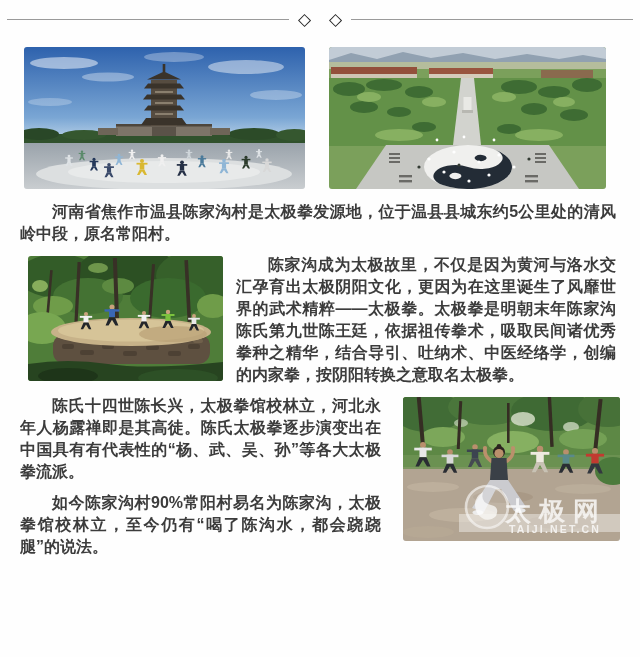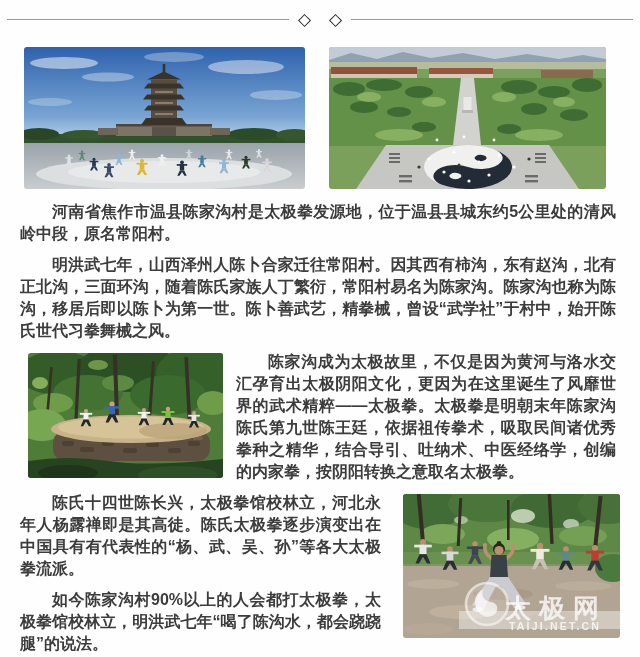--- a/index.html
+++ b/index.html
@@ -207,21 +207,20 @@
             <circle cx="200" cy="112" r="1.6"></circle>
             <circle cx="130" cy="118" r="1.5"></circle>
         </g>
       </svg>
     </figure>
   </div>
 
   <div class="article">
 
     <p>河南省焦作市温县陈家沟村是太极拳发源地，位于温县县城东约5公里处的清风岭中段，原名常阳村。</p>
-    <p>明洪武七年，山西泽州人陈卜合家迁往常阳村。因其西有柿沟，东有赵沟，北有正北沟，三面环沟，随着陈氏家族人丁繁衍，常阳村易名为陈家沟。陈家沟也称为陈沟，移居后即以陈卜为第一世。陈卜善武艺，精拳械，曾设“武学社”于村中，始开陈氏世代习拳舞械之风。</p>
 
     <div class="sec">
 
       <figure class="photo fig-left">
         <svg width="195" height="125" viewBox="0 0 195 125">
           <rect width="195" height="125" fill="#4f7d39"></rect>
           <g>
             <ellipse cx="30" cy="20" rx="40" ry="22" fill="#335c28"></ellipse>
               <ellipse cx="100" cy="15" rx="50" ry="24" fill="#2c5023"></ellipse>
             <ellipse cx="170" cy="20" rx="42" ry="26" fill="#36602a"></ellipse>
@@ -390,17 +389,17 @@
             <rect x="56" y="117" width="161" height="18" fill="#ffffff" opacity="0.45"></rect>
             <circle cx="84" cy="110" r="21" fill="#ffffff" opacity="0.2"></circle>
             <circle cx="84" cy="110" r="21" fill="none" stroke="#ffffff" stroke-width="2.6" opacity="0.65"></circle>
             <path d="M74,116 Q68,102 80,95 Q77,106 88,108 Q97,110 93,119 Q83,128 74,116 Z" fill="#ffffff" opacity="0.8"></path>
             <text x="102" y="123" font-size="26" font-weight="bold" letter-spacing="8" fill="#ffffff" opacity="0.88">太极网</text>
             <text x="106" y="136" font-size="10.5" font-weight="bold" letter-spacing="2.2" fill="#ffffff" opacity="0.9">TAIJI.NET.CN</text>
           </g>
         </svg>
       </figure>
       <p>陈氏十四世陈长兴，太极拳馆校林立，河北永年人杨露禅即是其高徒。陈氏太极拳逐步演变出在中国具有有代表性的“杨、武、吴、孙”等各大太极拳流派。</p>
-      <p>如今陈家沟村90%以上的人会都打太极拳，太极拳馆校林立，明洪武七年“喝了陈沟水，都会跷跷腿”的说法。</p>
+      <p>如今陈家沟村90%常阳村易名为陈家沟，太极拳馆校林立，至今仍有“喝了陈沟水，都会跷跷腿”的说法。</p>
     </div>
 
   </div>
 </div>
 
 </body></html>

